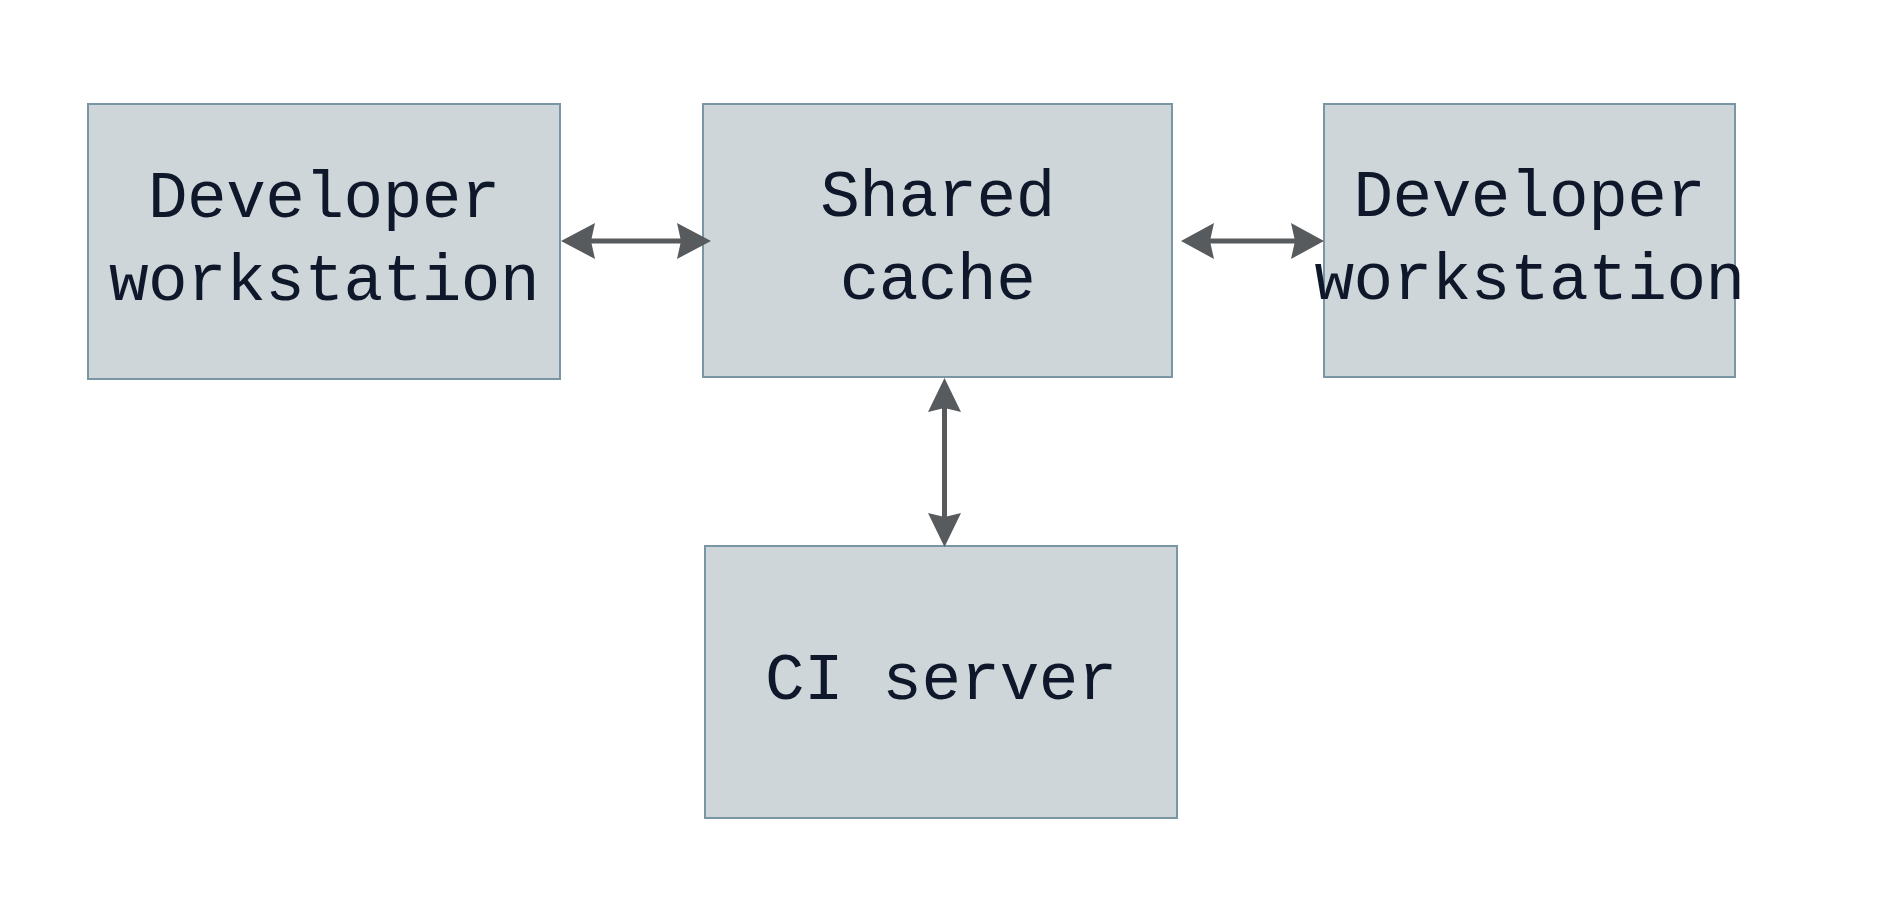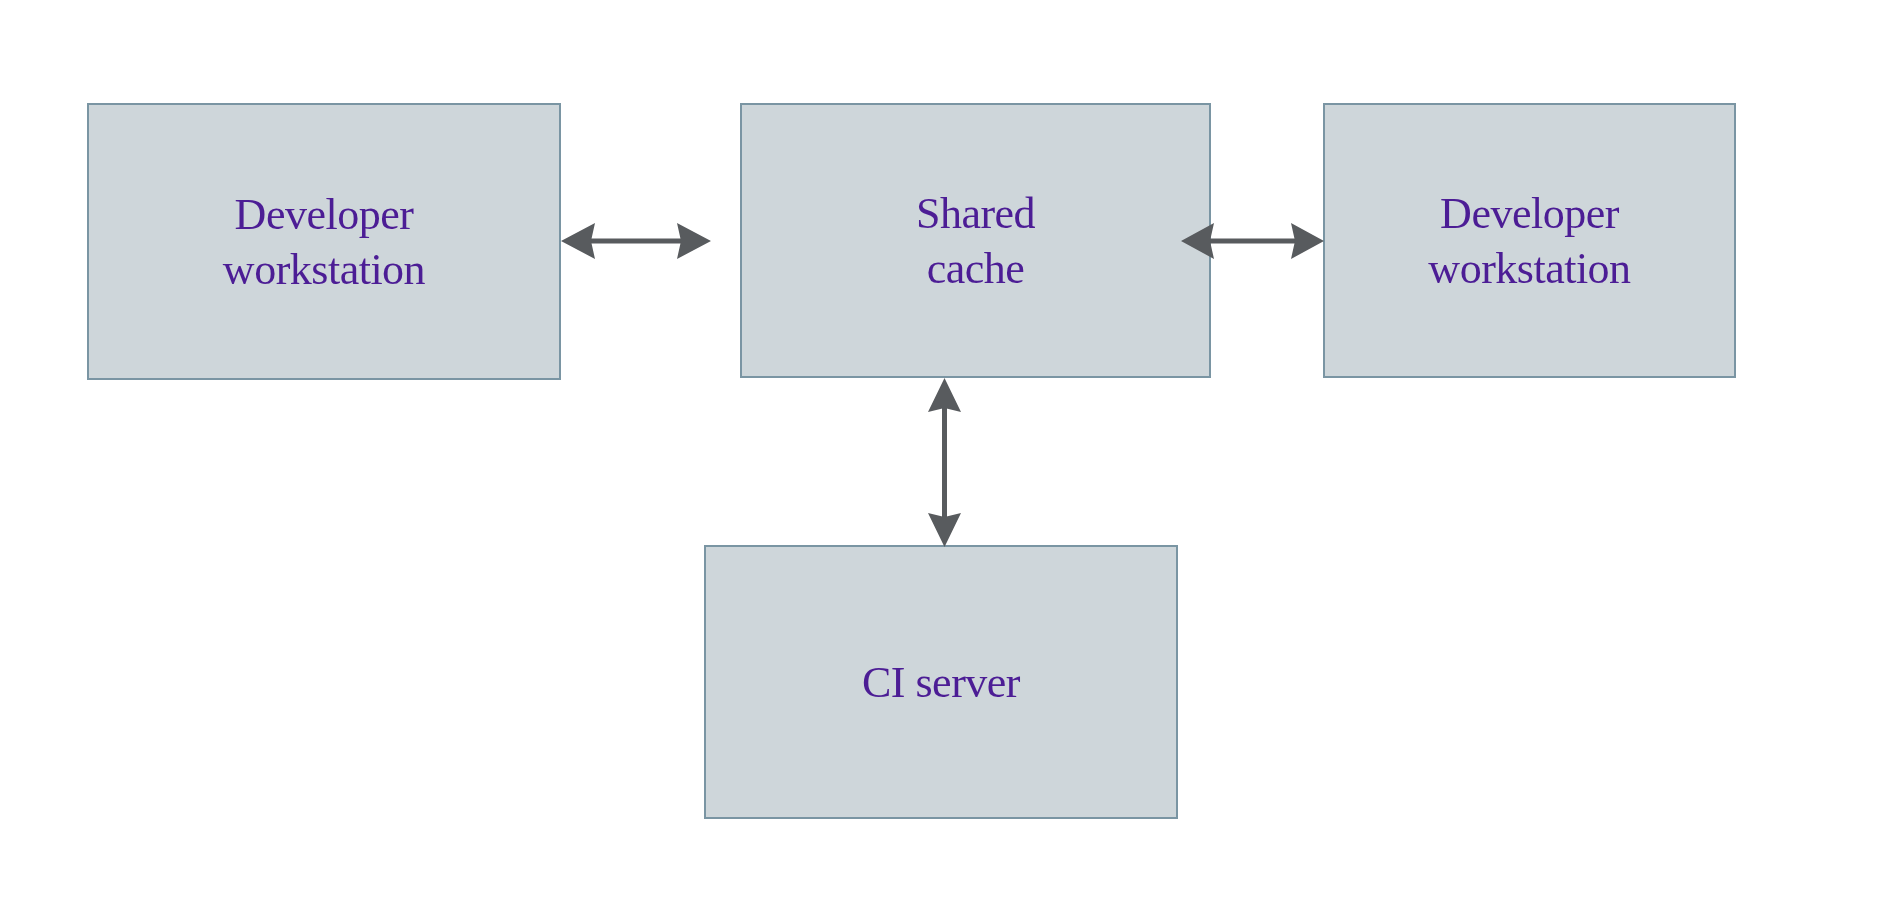--- a/index.html
+++ b/index.html
@@ -21,30 +21,30 @@
     position: absolute;
     box-sizing: border-box;
     background: #ced6da;
     border: 2px solid #7a95a3;
     display: flex;
     align-items: center;
     justify-content: center;
     text-align: center;
   }
   .node-label {
-    font-family: Liberation Serif, serif;
-    font-size: 44px;
+    font-family: Liberation Mono, monospace;
+    font-size: 66px;
     line-height: 1.25;
-    color: #4c1d95;
+    color: #0f172a;
     letter-spacing: -0.5px;
     white-space: pre-line;
     padding: 0 8px;
   }
   .node-dev-left   { left: 87px;   top: 103px; width: 474px; height: 277px; }
-  .node-shared     { left: 740px;  top: 103px; width: 471px; height: 275px; }
+  .node-shared     { left: 702px;  top: 103px; width: 471px; height: 275px; }
   .node-dev-right  { left: 1323px; top: 103px; width: 413px; height: 275px; }
   .node-ci         { left: 704px;  top: 545px; width: 474px; height: 274px; }
 
   .edge {
     position: absolute;
     overflow: visible;
   }
   .edge-left-mid   { left: 561px;  top: 206px; width: 150px; height: 70px; }
   .edge-mid-right  { left: 1181px; top: 206px; width: 143px; height: 70px; }
   .edge-mid-ci     { left: 910px;  top: 378px; width: 70px;  height: 169px; }

